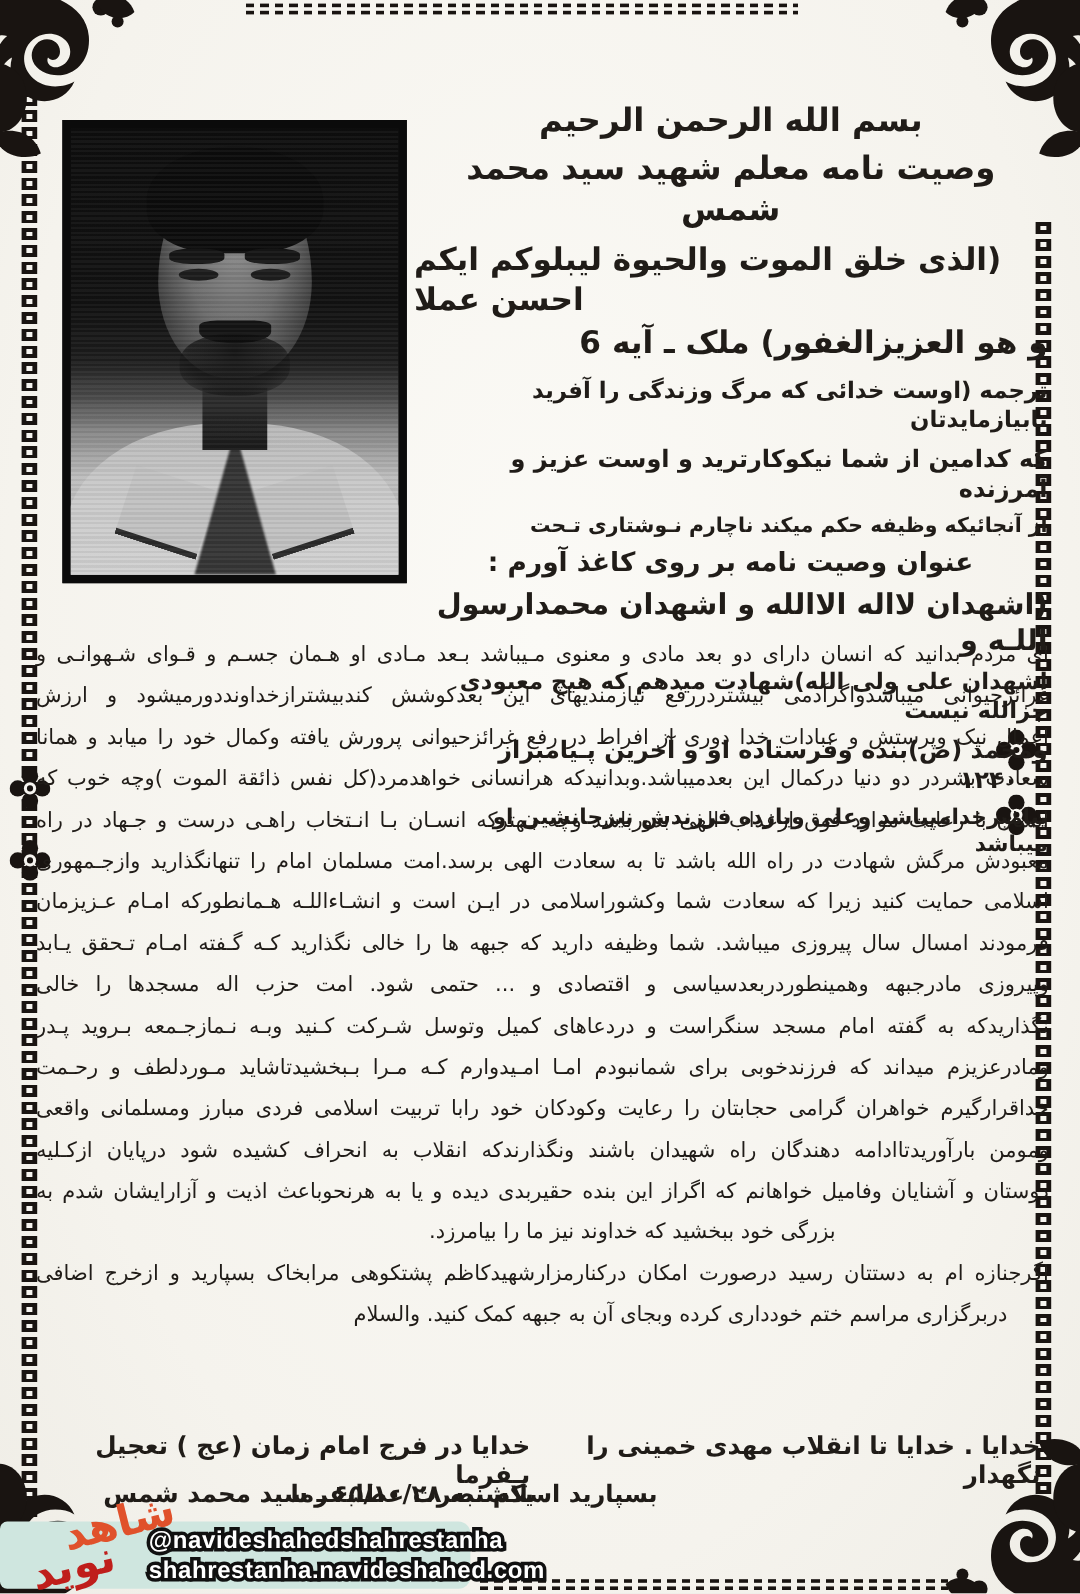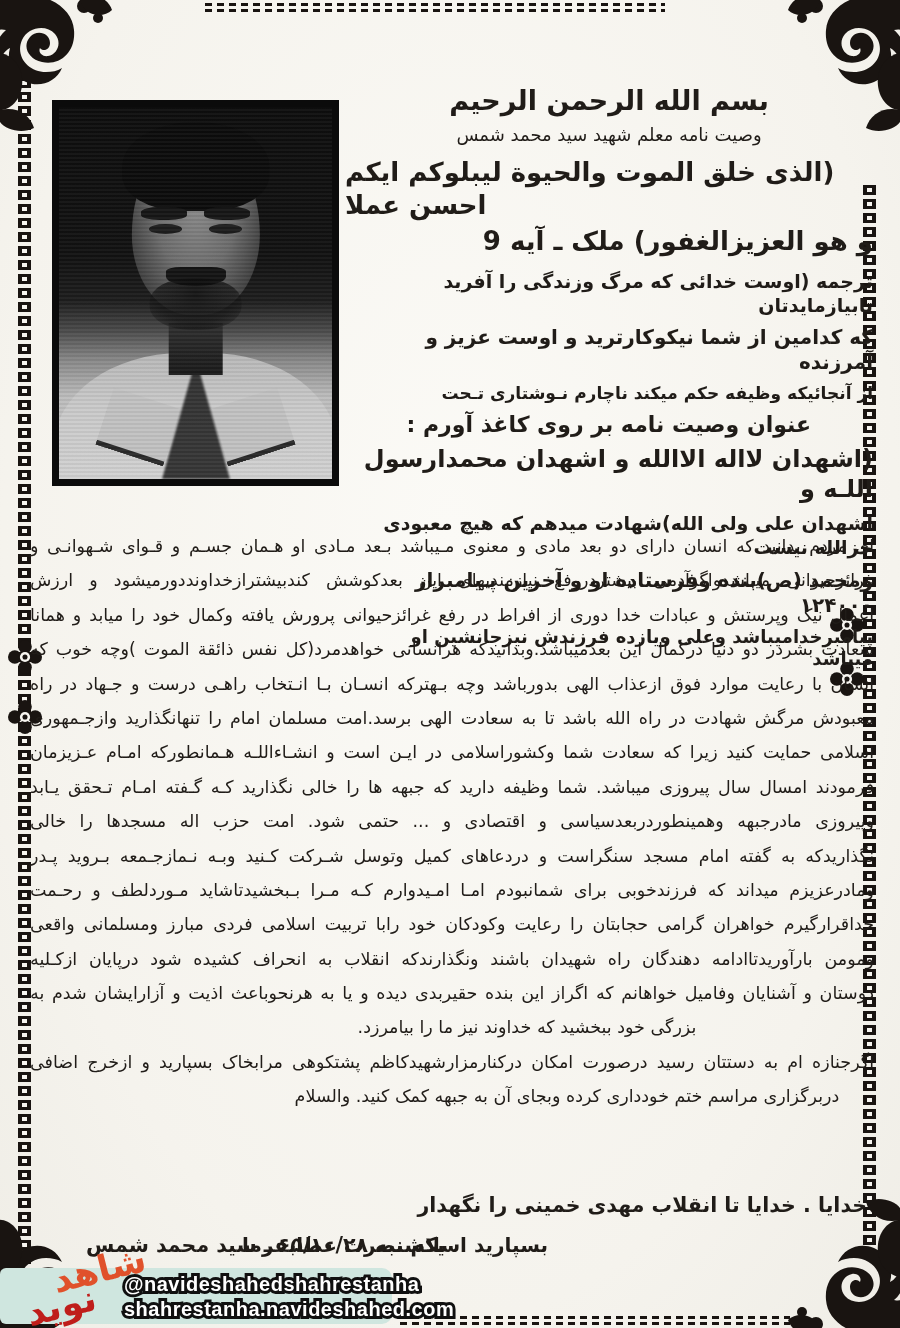--- a/index.html
+++ b/index.html
@@ -72,21 +72,21 @@
     border-left:34px solid transparent; border-right:34px solid transparent; border-bottom:120px solid #1c1c1c;
     filter:blur(1px); opacity:.85;}
   .ph-collar-flap{position:absolute; bottom:6%; width:26%; height:16%; background:#c2c2c2;}
   .ph-collar-flap.l{left:16%; transform:rotate(18deg); box-shadow:inset 0 -5px 0 #2a2a2a;}
   .ph-collar-flap.r{right:16%; transform:rotate(-18deg); box-shadow:inset 0 -5px 0 #2a2a2a;}
   .ph-grain{position:absolute; inset:0;
     background-image:repeating-linear-gradient(0deg, rgba(255,255,255,.04) 0 2px, rgba(0,0,0,.05) 2px 4px);}
   .head-col{position:absolute; top:84px; left:345px; right:27px; direction:rtl; z-index:4;}
   .head-col > div{line-height:1.25;}
   .t-bismillah{font-size:27px; font-weight:bold; text-align:center; letter-spacing:1px;}
-  .t-title{font-size:18px; font-weight:normal; text-align:center; margin-top:6px;}
+  .t-title{font-size:27px; font-weight:bold; text-align:center; margin-top:6px;}
   .t-quote1{font-size:26px; font-weight:bold; text-align:left; margin-top:10px;}
   .t-quote2{font-size:26px; font-weight:bold; text-align:right; margin-top:4px;}
   .t-trans1{font-size:19px; font-weight:600; text-align:right; margin-top:12px;}
   .t-trans2{font-size:20px; font-weight:600; text-align:right; margin-top:8px;}
   .t-intro1{font-size:17px; font-weight:bold; text-align:right; margin-top:8px;}
   .t-intro2{font-size:22px; font-weight:bold; text-align:right; margin-top:6px; padding-right:62px;}
   .t-shah1{font-size:24px; font-weight:bold; text-align:right; margin-top:6px;}
   .t-shah2{font-size:19px; font-weight:bold; text-align:right; margin-top:8px;}
   .t-shah3{font-size:20px; font-weight:600; text-align:right; margin-top:8px;}
   .t-shah4{font-size:18px; font-weight:bold; text-align:right; margin-top:8px;}
@@ -216,21 +216,21 @@
       <div class="ph-stache"></div>
       <div class="ph-beard"></div>
       <div class="ph-grain"></div>
     </div>
   </div>
 
   <div class="head-col">
     <div class="t-bismillah">بسم الله الرحمن الرحیم</div>
     <div class="t-title">وصیت نامه معلم شهید سید محمد شمس</div>
     <div class="t-quote1">(الذی خلق الموت والحیوة لیبلوکم ایکم احسن عملا</div>
-    <div class="t-quote2">و هو العزیزالغفور) ملک ـ آیه 9</div>
+    <div class="t-quote2">و هو العزیزالغفور) ملک ـ آیه 6</div>
     <div class="t-trans1">ترجمه (اوست خدائی که مرگ وزندگی را آفرید تابیازمایدتان</div>
     <div class="t-trans2">که کدامین از شما نیکوکارترید و اوست عزیز و آمرزنده</div>
     <div class="t-intro1">از آنجائیکه وظیفه حکم میکند ناچارم نـوشتاری تـحت</div>
     <div class="t-intro2">عنوان وصیت نامه بر روی کاغذ آورم :</div>
     <div class="t-shah1">(اشهدان لااله الاالله و اشهدان محمدارسول اللـه و</div>
     <div class="t-shah2">اشهدان علی ولی الله)شهادت میدهم که هیچ معبودی جزالله نیست</div>
     <div class="t-shah3">ومحمد (ص)بنده وفرستاده او و آخرین پـیامبراز ۱۲۴۰۰۰</div>
     <div class="t-shah4">پیامبرخدامیباشد وعلی ویازده فرزندش نیزجانشین او میباشد</div>
   </div>
 
@@ -249,20 +249,21 @@
     <div class="bline">خداقرارگیرم خواهران گرامی حجابتان را رعایت وکودکان خود رابا تربیت اسلامی فردی مبارز ومسلمانی واقعی</div>
     <div class="bline">ومومن بارآوریدتاادامه دهندگان راه شهیدان باشند ونگذارندکه انقلاب به انحراف کشیده شود  درپایان ازکـلیه</div>
     <div class="bline">دوستان و آشنایان وفامیل خواهانم که اگراز این بنده حقیربدی دیده و یا به هرنحوباعث اذیت و آزارایشان شدم به</div>
     <div class="bline centerish">بزرگی خود ببخشید که خداوند نیز ما را بیامرزد.</div>
     <div class="bline">اگرجنازه ام به دستتان رسید درصورت امکان درکنارمزارشهیدکاظم پشتکوهی مرابخاک بسپارید و ازخرج اضافی</div>
     <div class="bline centerish2">دربرگزاری مراسم ختم خودداری کرده وبجای آن به جبهه کمک کنید. والسلام</div>
   </div>
 
   <div class="footer-row1">
     <span>خدایا . خدایا تا انقلاب مهدی خمینی را نگهدار</span>
+    <span>خدایا در فرج امام زمان (عج ) تعجیل بـفرما</span>
   </div>
   <div class="footer-slogan">بسپارید اسلام نصرت عطابفرما</div>
   <div class="footer-signature">یکشنبه ۶۵/۱۰/۲۸ ـ سید محمد شمس</div>
 
   <div class="wm">
     <div class="wm-band" style="background: rgb(207, 230, 223);"></div>
     <div class="wm-word w1" style="color: rgb(224, 81, 43);">شاهد</div>
     <div class="wm-word w2" style="color: rgb(191, 30, 27);">نوید</div>
     <div class="bubble line1" data-text="@navideshahedshahrestanha">@navideshahedshahrestanha</div>
     <div class="bubble line2" data-text="shahrestanha.navideshahed.com">shahrestanha.navideshahed.com</div>

